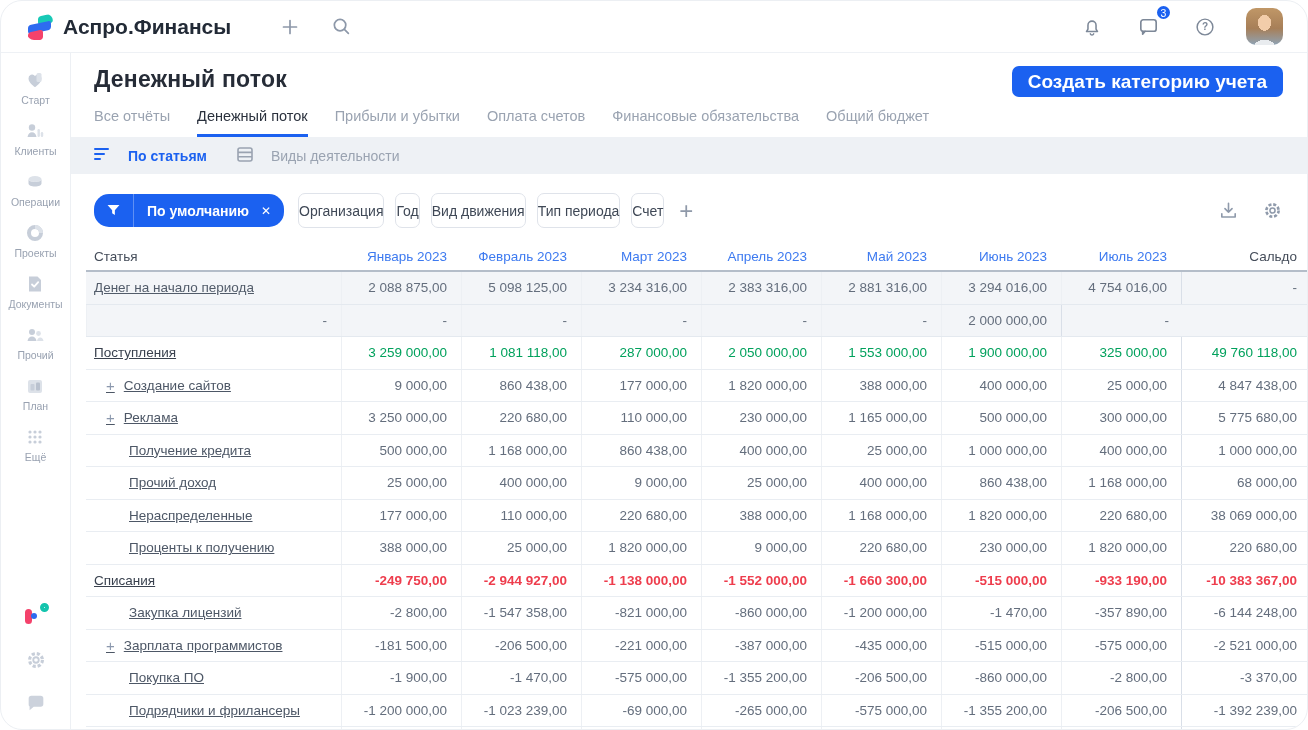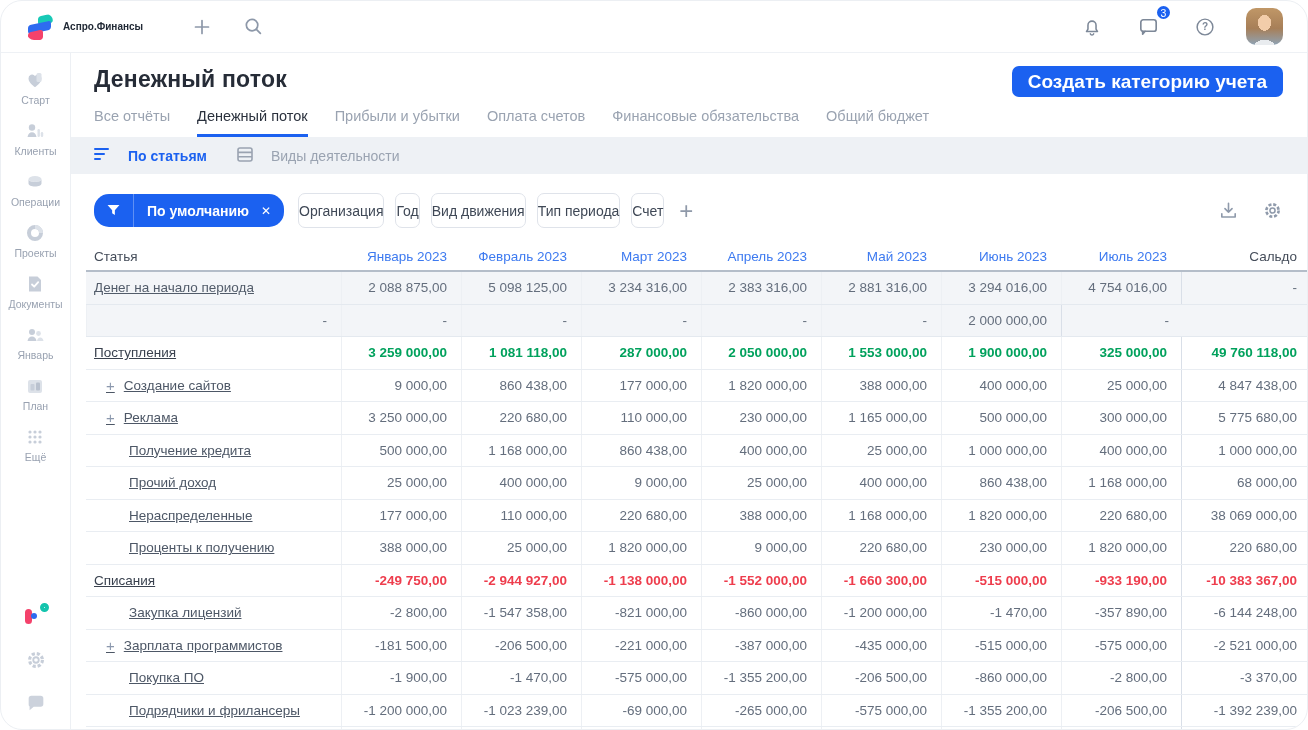--- a/index.html
+++ b/index.html
@@ -7,21 +7,21 @@
   .app{position:relative;width:1308px;height:730px;border-radius:22px;overflow:hidden;background:#fff;border:1px solid #ecEFf3;}
 
   
   .topbar{height:52px;display:flex;align-items:center;padding:0 24px 0 26px;border-bottom:1px solid #eef1f5;}
   .brand{display:flex;align-items:center;gap:10px;margin-right:44px;cursor:pointer;}
   .logo-sq{width:26px;height:26px;border-radius:7px;position:relative;overflow:hidden;}
   .logo-sq i{position:absolute;border-radius:3px;transform:skewY(-12deg);}
   .logo-sq .t{right:0;top:1px;width:15px;height:9px;background:#18c9b6;}
   .logo-sq .b{left:1px;top:9px;width:23px;height:9px;background:#2e6bf0;}
   .logo-sq .p{left:1px;bottom:-1px;width:15px;height:10px;background:#f4426b;}
-  .brand-name{font-size:10px;font-weight:700;color:#222a36;}
+  .brand-name{font-size:21px;font-weight:700;color:#222a36;}
   .tb-ic{background:none;border:none;padding:4px;margin-right:22px;cursor:pointer;color:#8d98a9;display:flex;align-items:center;}
   .tb-right{margin-left:auto;display:flex;align-items:center;gap:26px;}
   .tb-right .tb-ic{margin-right:0;}
   .chat-wrap{position:relative;}
   .badge{position:absolute;top:-7px;right:-8px;min-width:17px;height:17px;border-radius:50%;background:#1b61f0;color:#fff;font-size:10.5px;display:flex;align-items:center;justify-content:center;border:2px solid #fff;}
   .avatar{width:37px;height:37px;border-radius:10px;cursor:pointer;background:
     radial-gradient(ellipse 11px 13px at 50% 40%, #f2cdaa 0 60%, transparent 61%),
     radial-gradient(ellipse 17px 11px at 50% 104%, #e9ecef 0 60%, transparent 61%),
     linear-gradient(180deg,#c09767 0%,#a77f58 55%,#8fa3b5 100%);}
 
@@ -72,21 +72,21 @@
   .thead{height:30px;border-bottom:2px solid #b4bdc9;}
   .th{display:flex;align-items:center;font-size:13.5px;color:#454d5a;padding-left:8px;white-space:nowrap;}
   .th.m{color:#3d7af0;justify-content:flex-end;padding:0 14px 0 0;cursor:pointer;}
   .th.s{justify-content:flex-end;padding:0 12px 0 0;}
   .trow{height:32.5px;border-bottom:1px solid #e9edf2;cursor:pointer;}
   .lbl{display:flex;align-items:center;font-size:13.5px;color:#39414e;padding-left:8px;white-space:nowrap;overflow:hidden;text-decoration:underline;}
   .cell{display:flex;align-items:center;justify-content:flex-end;padding-right:14px;font-size:13.5px;color:#646e7d;border-left:1px solid #edf0f4;white-space:nowrap;}
   .cell.saldo{border-left-color:#d9dfe8;padding-right:12px;}
   .trow.muted{background:#f3f5f8;border-bottom-color:#e4e9ef;}
   .trow.muted .lbl{color:#525c6a;}
-  .trow.income .cell{color:#00a15c;font-weight:700;}
+  .trow.income .cell{color:#00a15c;font-weight:400;}
   .trow.expense .cell{color:#ee3d4d;font-weight:700;}
   .trow.child .lbl{padding-left:20px;color:#4d5766;}
   .trow.plain .lbl{padding-left:43px;color:#4d5766;}
   .plus-ic{color:#8b98ad;font-size:15px;margin-right:9px;}
 </style>
 </head>
 <body>
 
 <div class="app">
 
@@ -189,21 +189,21 @@
           </div>
           <div class="side-item">
             <span>
               <svg width="22" height="22" viewBox="0 0 22 22">
                 <circle cx="8" cy="8" r="3" fill="#c7ced9"></circle>
                 <circle cx="14.5" cy="9.5" r="2.4" fill="#dde2e9"></circle>
                 <path fill="#c7ced9" d="M3.5 17c.5-3 2.1-4.5 4.5-4.5S12 14 12.5 17z"></path>
                 <path fill="#dde2e9" d="M13 17c.4-2.3 1.5-3.5 3.3-3.5 1.7 0 2.8 1.2 3.2 3.5z"></path>
               </svg>
             </span>
-            <span class="side-label">Январь</span>
+            <span class="side-label">Прочий</span>
           </div>
           <div class="side-item">
             <span>
               <svg width="22" height="22" viewBox="0 0 22 22">
                 <rect x="4" y="5" width="14" height="13" rx="2" fill="#dde2e9"></rect>
                 <rect x="6.5" y="9" width="4" height="6.5" rx="1" fill="#c7ced9"></rect>
                 <rect x="12" y="7.5" width="4" height="8" rx="1" fill="#b9c1ce"></rect>
               </svg>
             </span>
             <span class="side-label">План</span>

